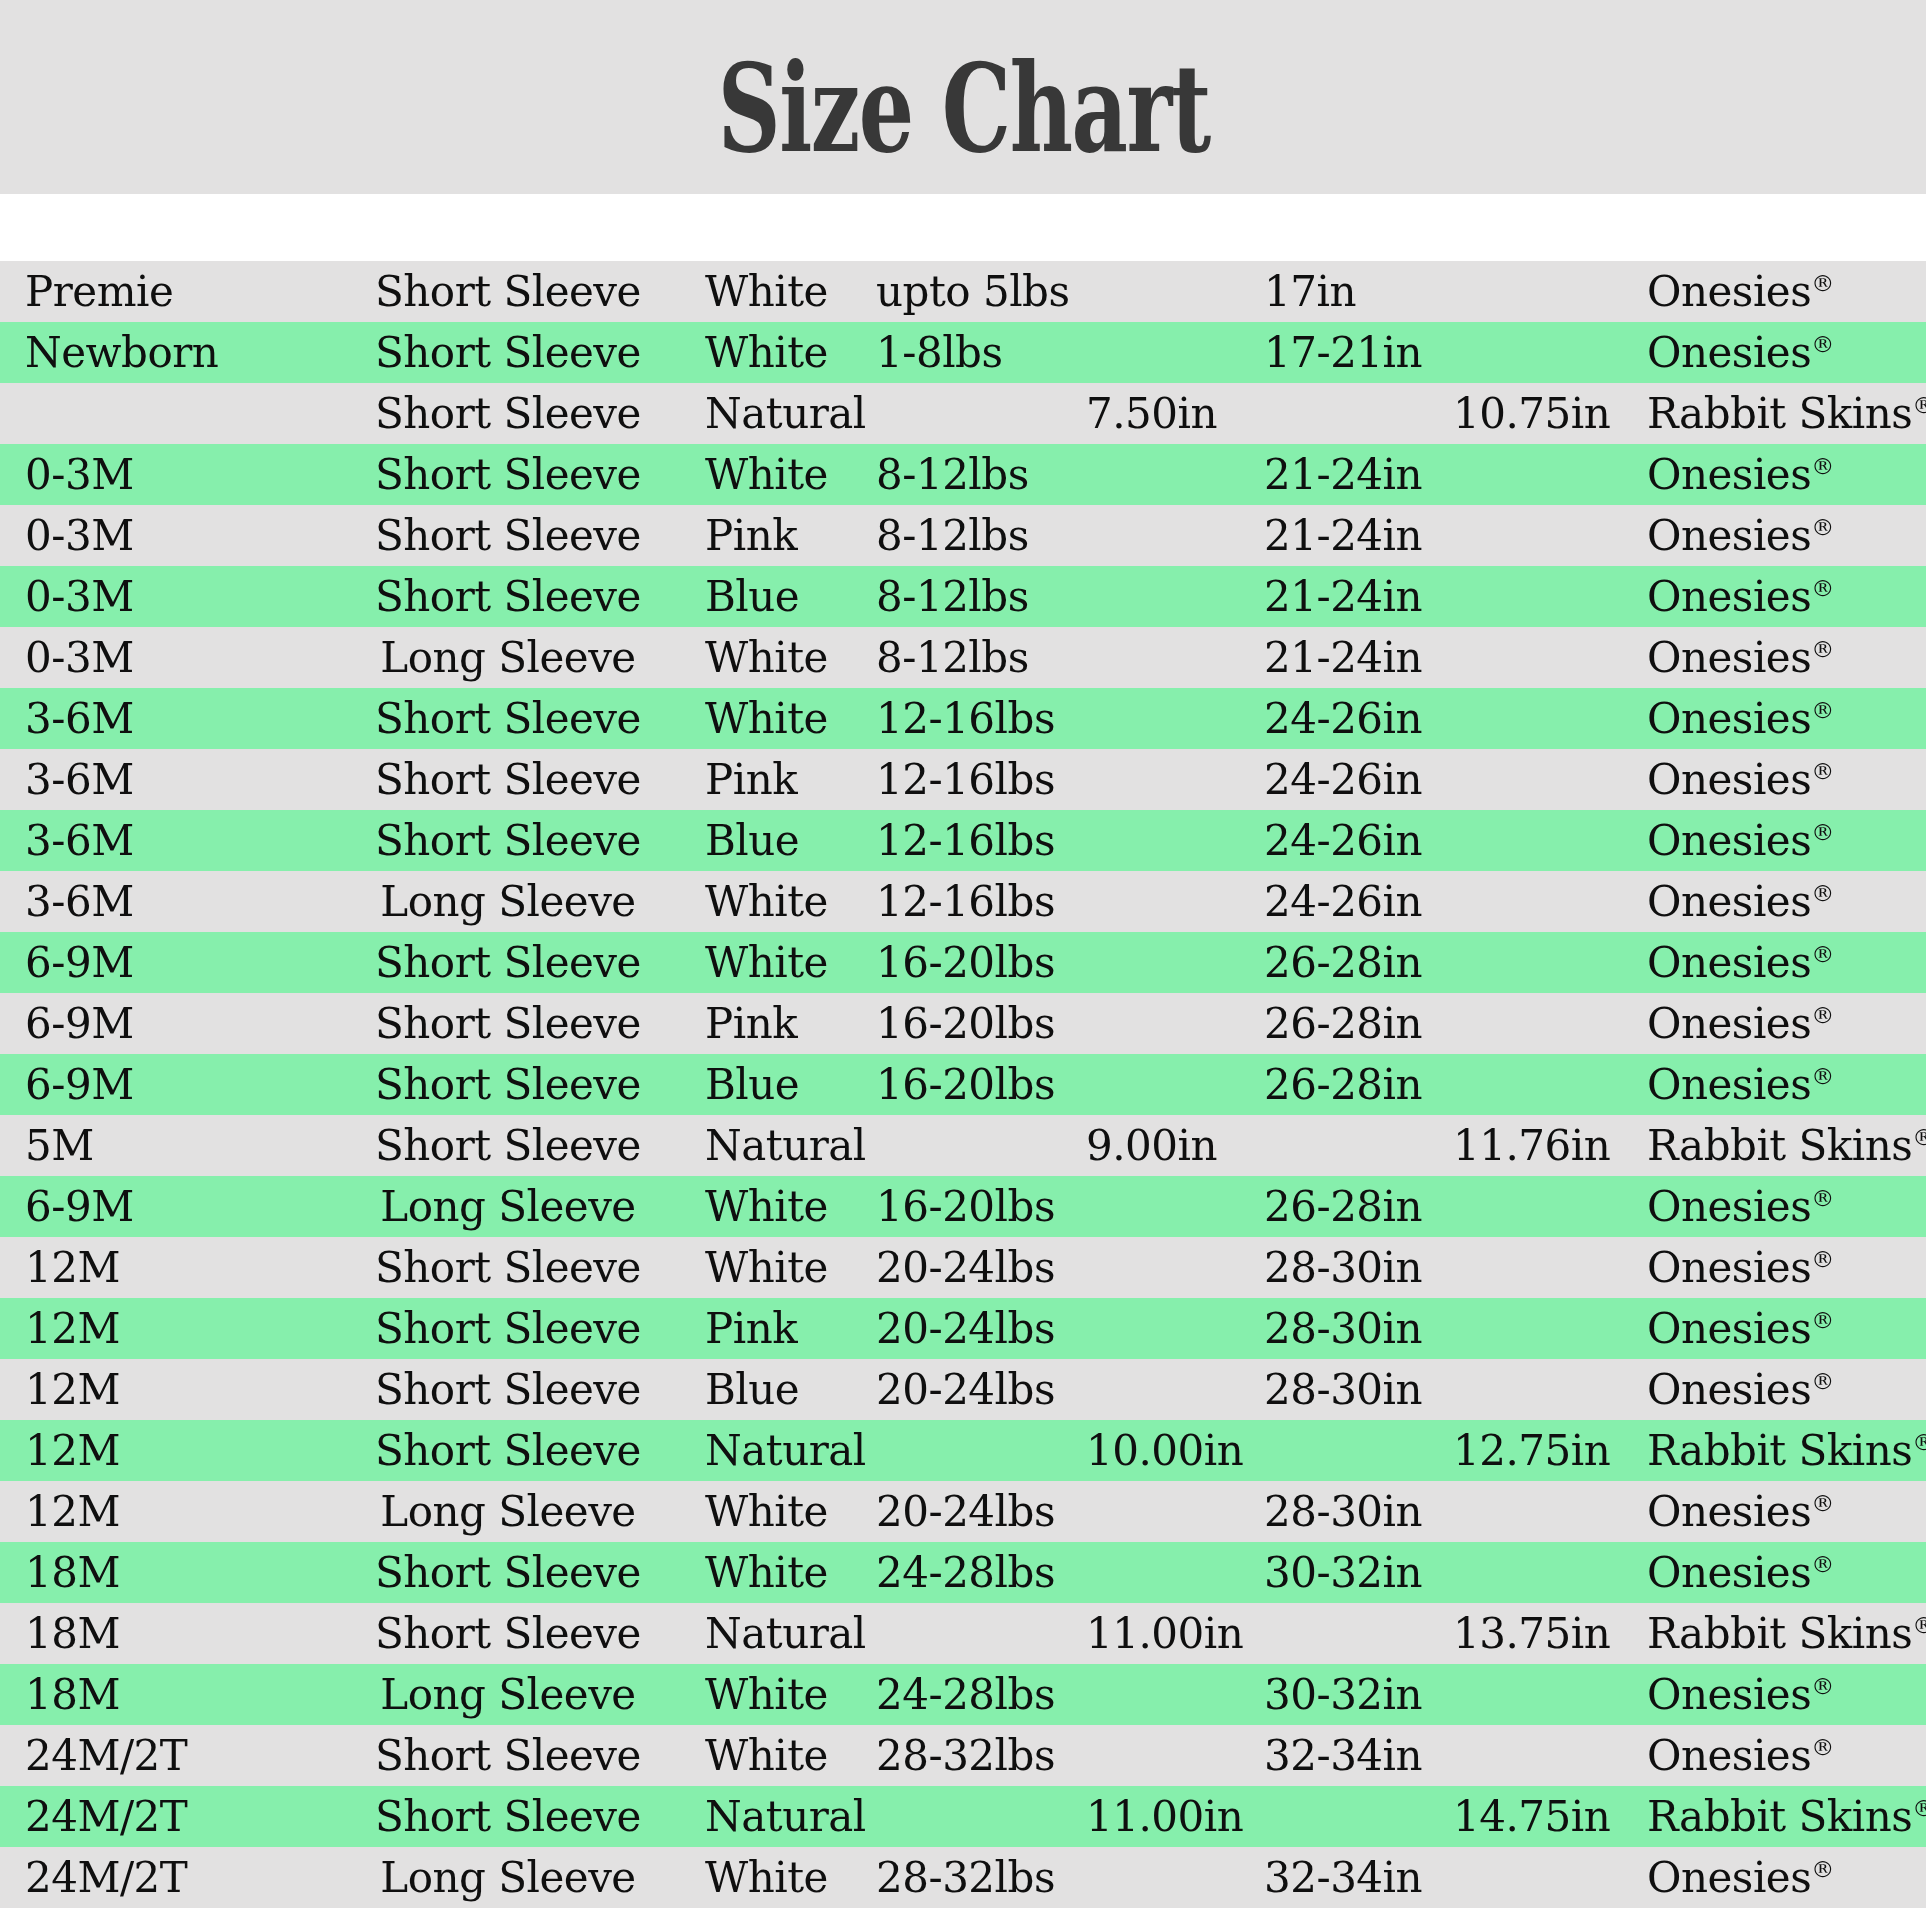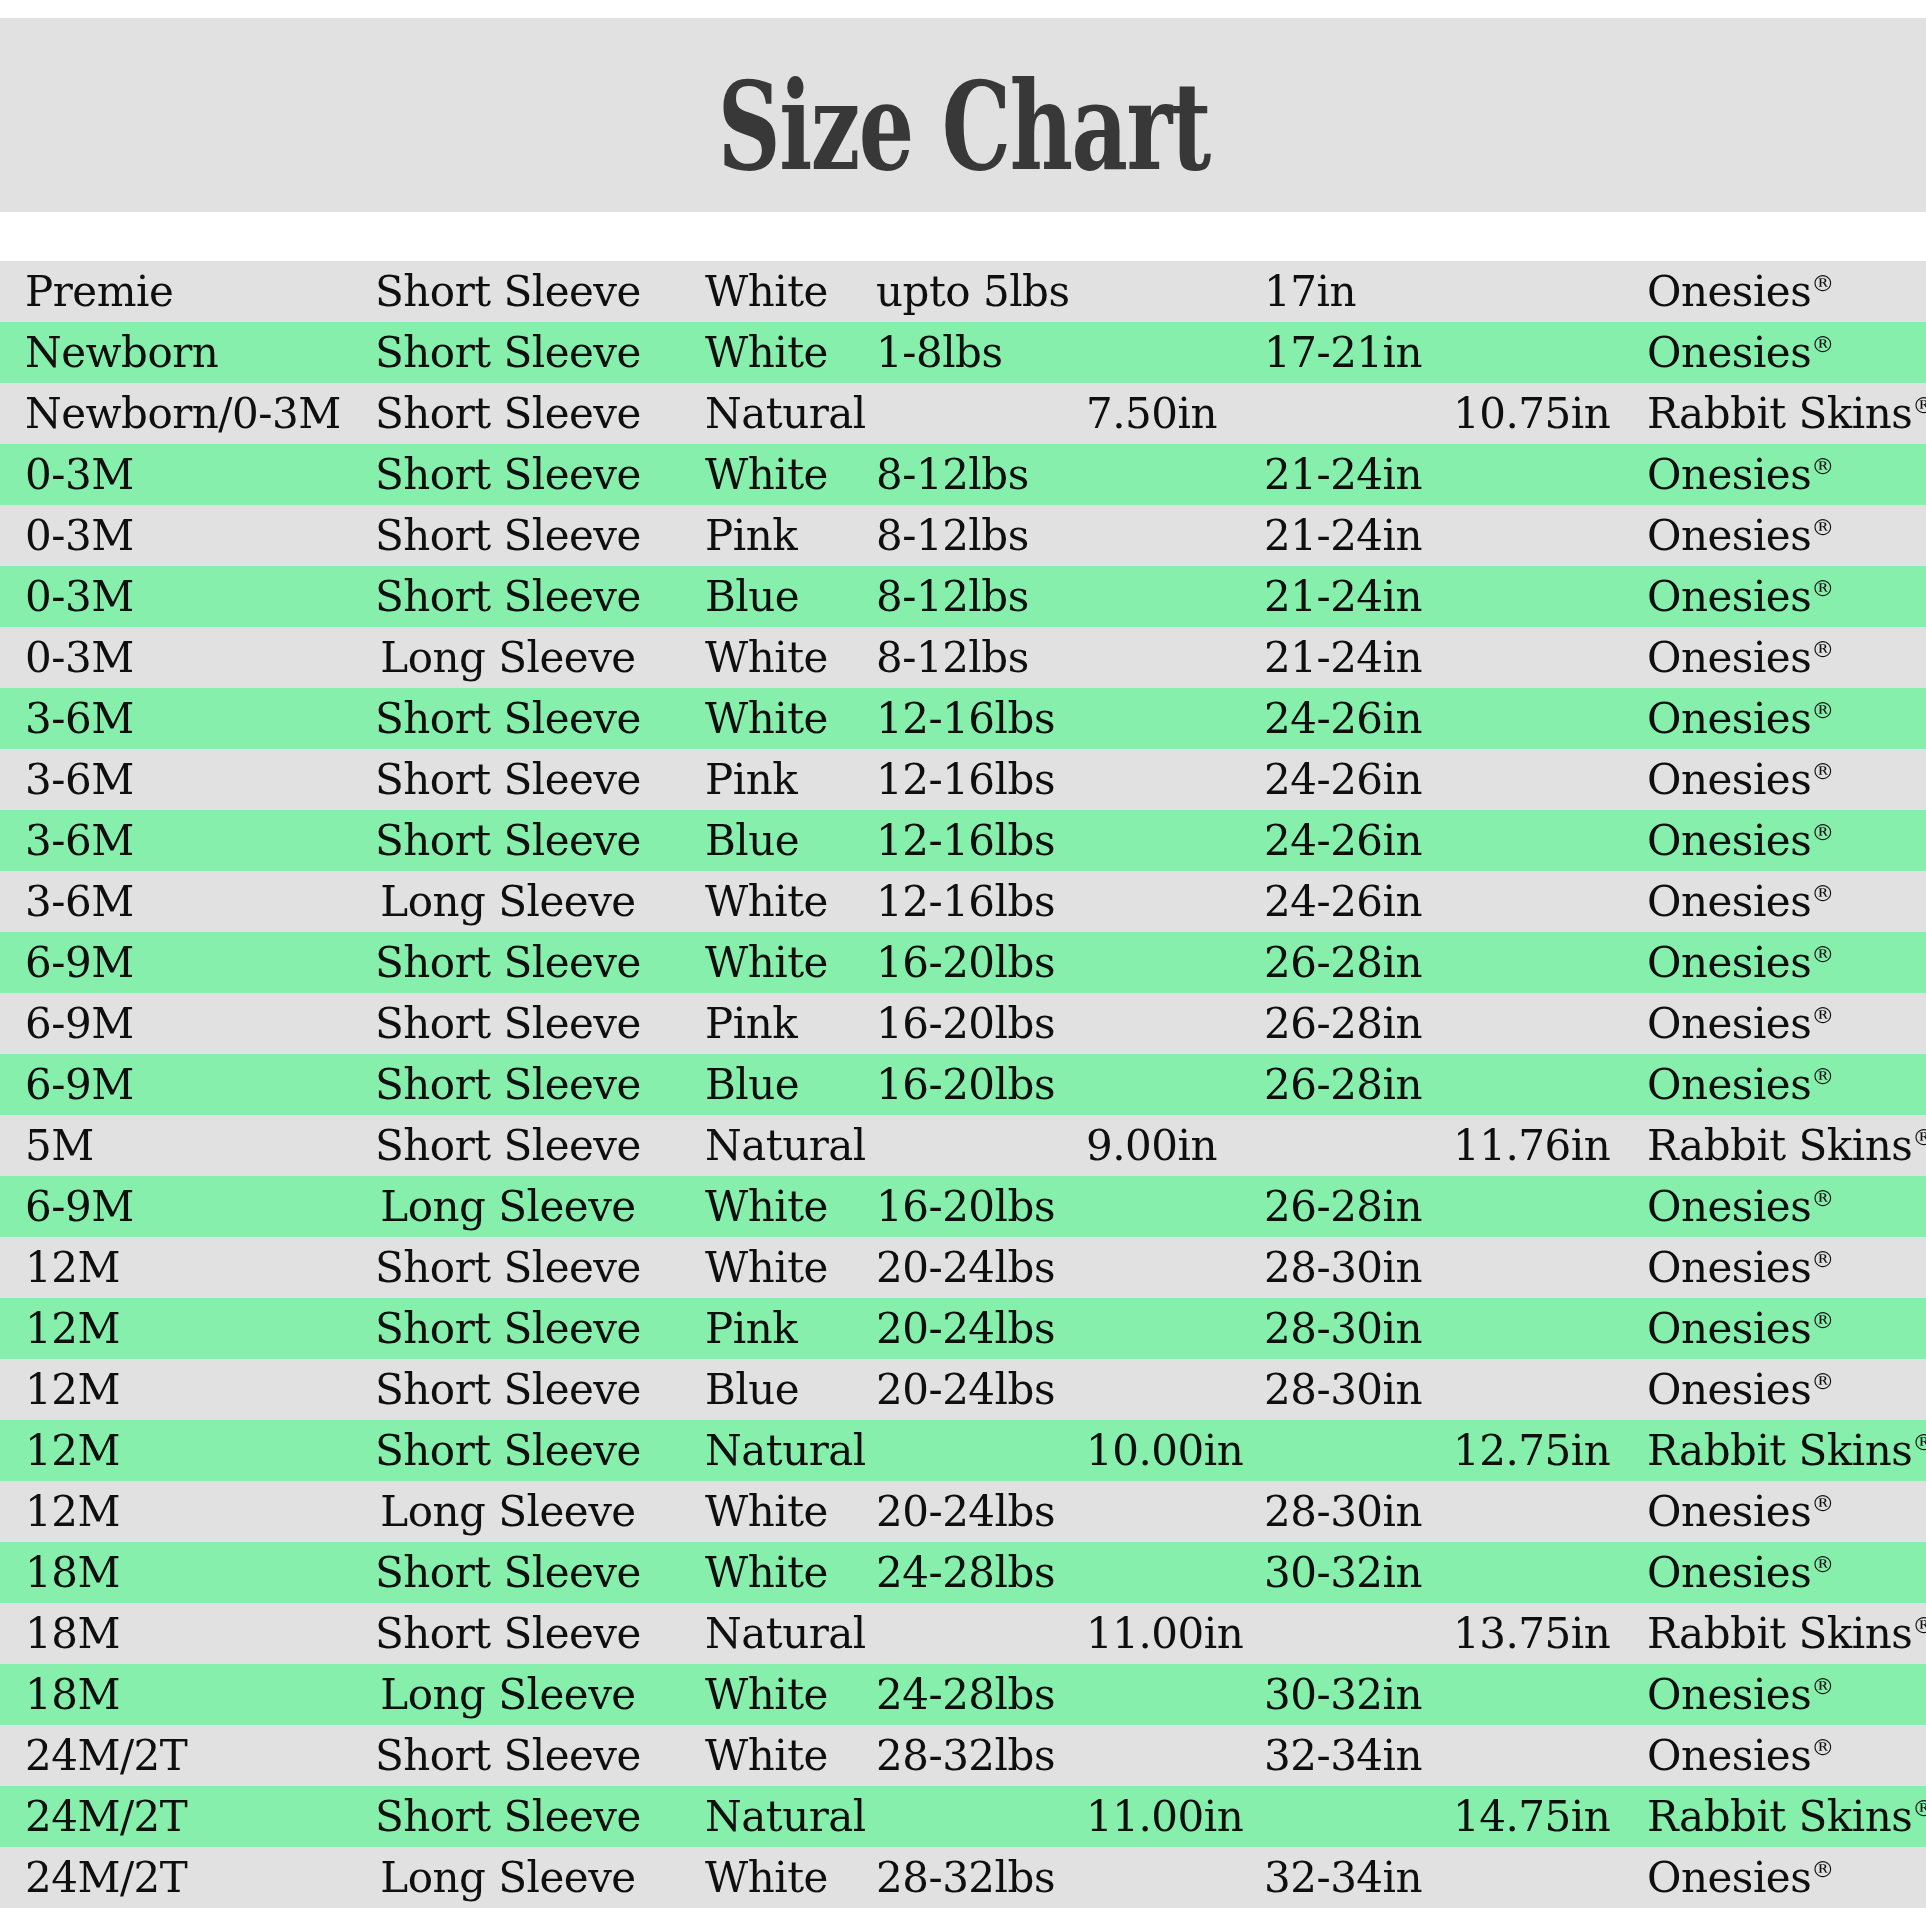--- a/index.html
+++ b/index.html
@@ -13,21 +13,20 @@
   }
   .title-band{
     position:absolute;
     left:0; top:0;
     width:1927px;
     height:194px;
     background:#e2e1e1;
     display:flex;
     align-items:center;
     justify-content:center;
-    margin-top:18px;
   }
   .title{
     margin:0;
     padding-top:22px;
     font-size:121px;
     font-weight:bold;
     color:#383838;
     letter-spacing:-2px;
     transform:scaleX(0.72);
     transform-origin:center;
@@ -103,21 +102,20 @@
       </div>
       <div class="row plain">
         <span class="cell c0">Newborn</span>
         <span class="cell c1">Short Sleeve</span>
         <span class="cell c2">White</span>
         <span class="cell c3">1-8lbs</span>
         <span class="cell c5">17-21in</span>
         <span class="cell c7">Onesies<sup>®</sup></span>
       </div>
       <div class="row stripe">
-        <span class="cell c0">Newborn/0-3M</span>
         <span class="cell c1">Short Sleeve</span>
         <span class="cell c2">Natural</span>
         <span class="cell c4">7.50in</span>
         <span class="cell c6">10.75in</span>
         <span class="cell c7">Rabbit Skins<sup>®</sup></span>
       </div>
       <div class="row plain">
         <span class="cell c0">0-3M</span>
         <span class="cell c1">Short Sleeve</span>
         <span class="cell c2">White</span>

